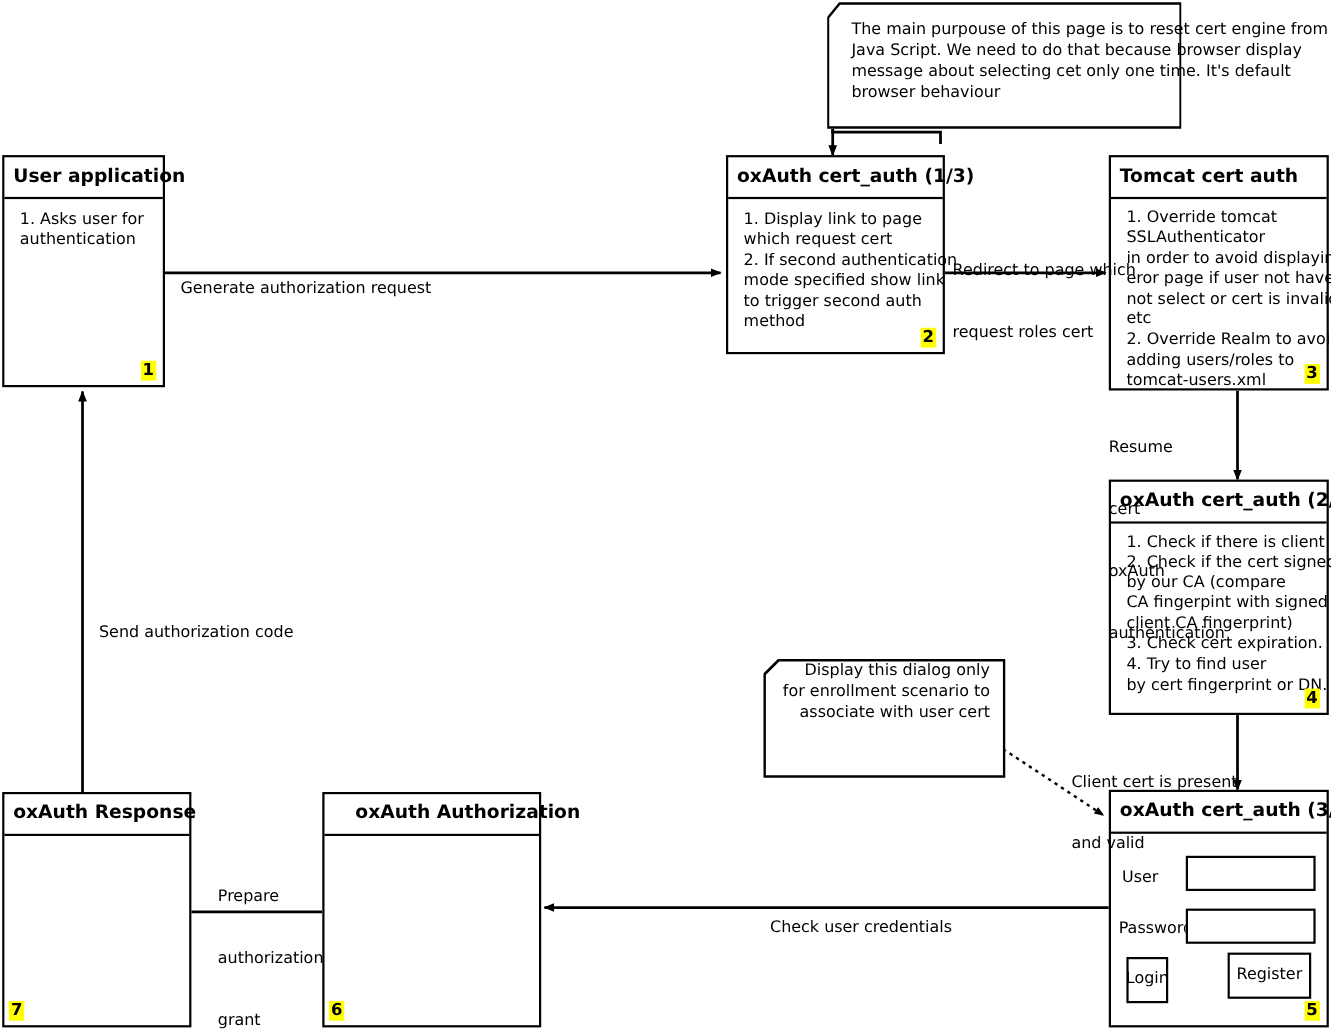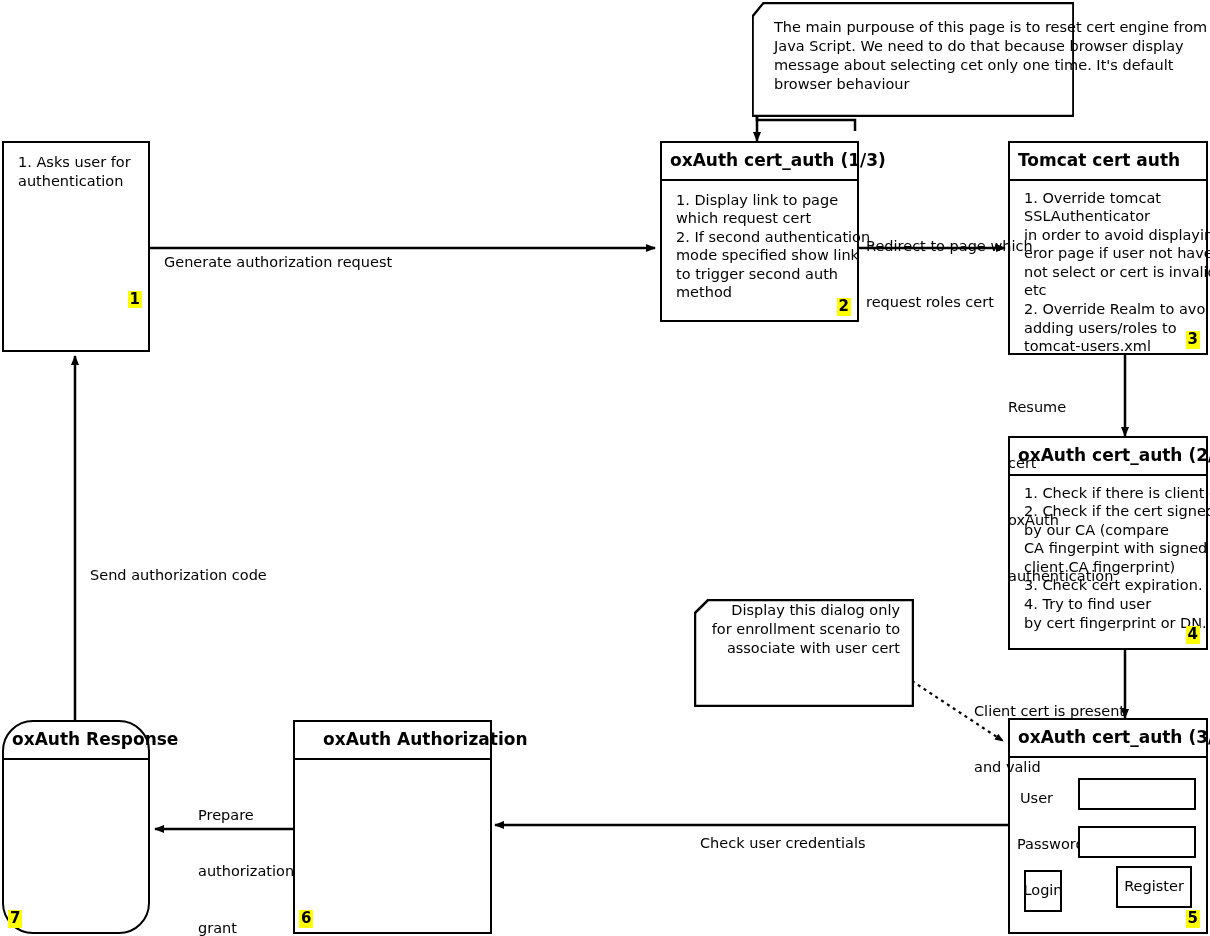--- a/index.html
+++ b/index.html
@@ -162,20 +162,21 @@
     </svg>
     <div class="note-text">
       <div class="line">The main purpouse of this page is to reset cert engine from</div>
       <div class="line">Java Script. We need to do that because browser display</div>
       <div class="line">message about selecting cet only one time. It's default</div>
       <div class="line">browser behaviour</div>
     </div>
   </div>
 
   <div class="node" style="left:2px; top:141px; width:148px; height:211px;">
+    <div class="node-header">User application</div>
     <div class="node-body">
       <div class="line">1. Asks user for</div>
       <div class="line">authentication</div>
       <span class="badge right">1</span>
     </div>
   </div>
 
   <div class="node" style="left:660px; top:141px; width:199px; height:181px;">
     <div class="node-header">oxAuth cert_auth (1/3)</div>
     <div class="node-body">
@@ -256,21 +257,21 @@
     </div>
   </div>
 
   <div class="node" style="left:293px; top:720px; width:199px; height:214px;">
     <div class="node-header" style="padding-left:28px;">oxAuth Authorization</div>
     <div class="node-body">
       <span class="badge left">6</span>
     </div>
   </div>
 
-  <div class="node" style="left:2px; top:720px; width:148px; height:214px;border-radius:31px;">
+  <div class="node" style="left:2px; top:720px; width:172px; height:214px;">
     <div class="node-header" style="padding-left:8px;">oxAuth Response</div>
     <div class="node-body">
       <span class="badge left">7</span>
     </div>
   </div>
 
   <div class="edge-label" style="left:164px; top:215px;">
     <div class="line">Generate authorization request</div>
   </div>
 

